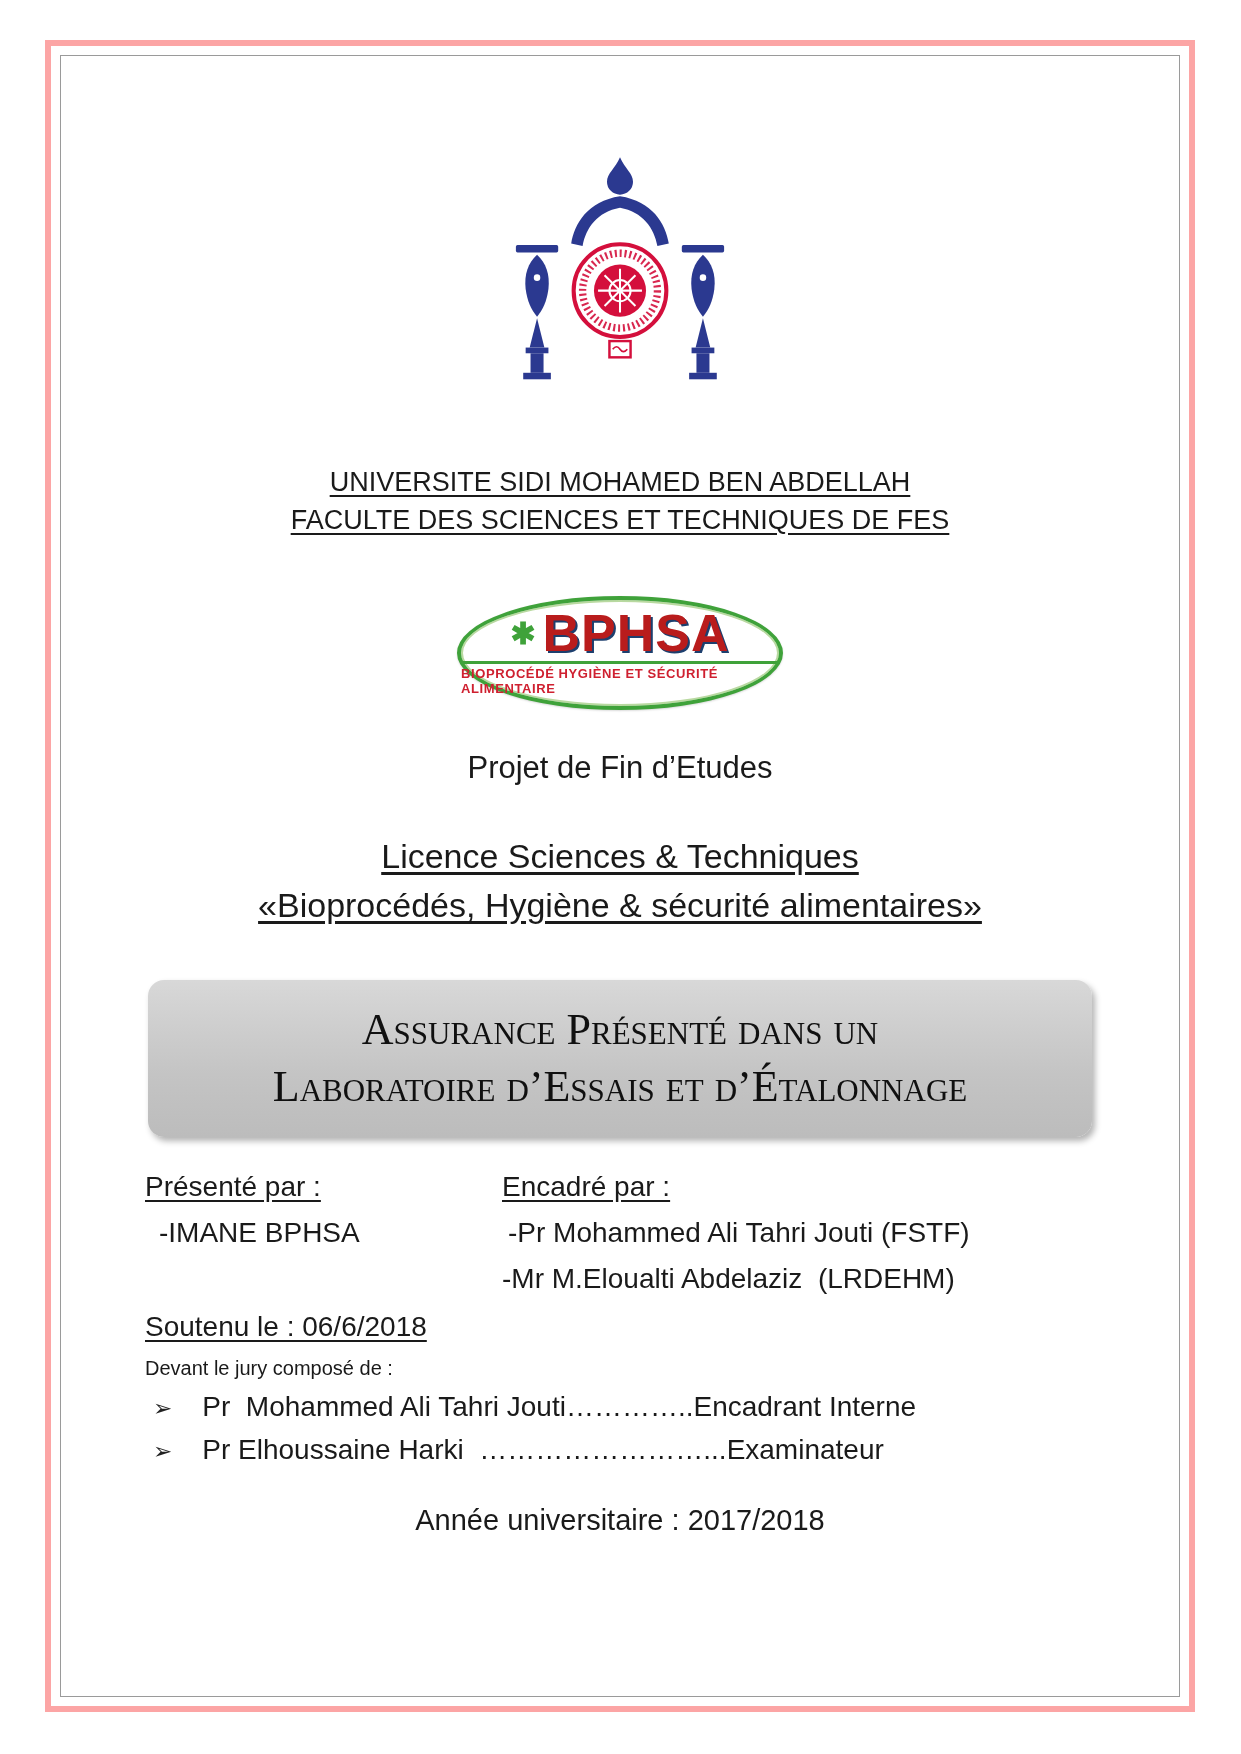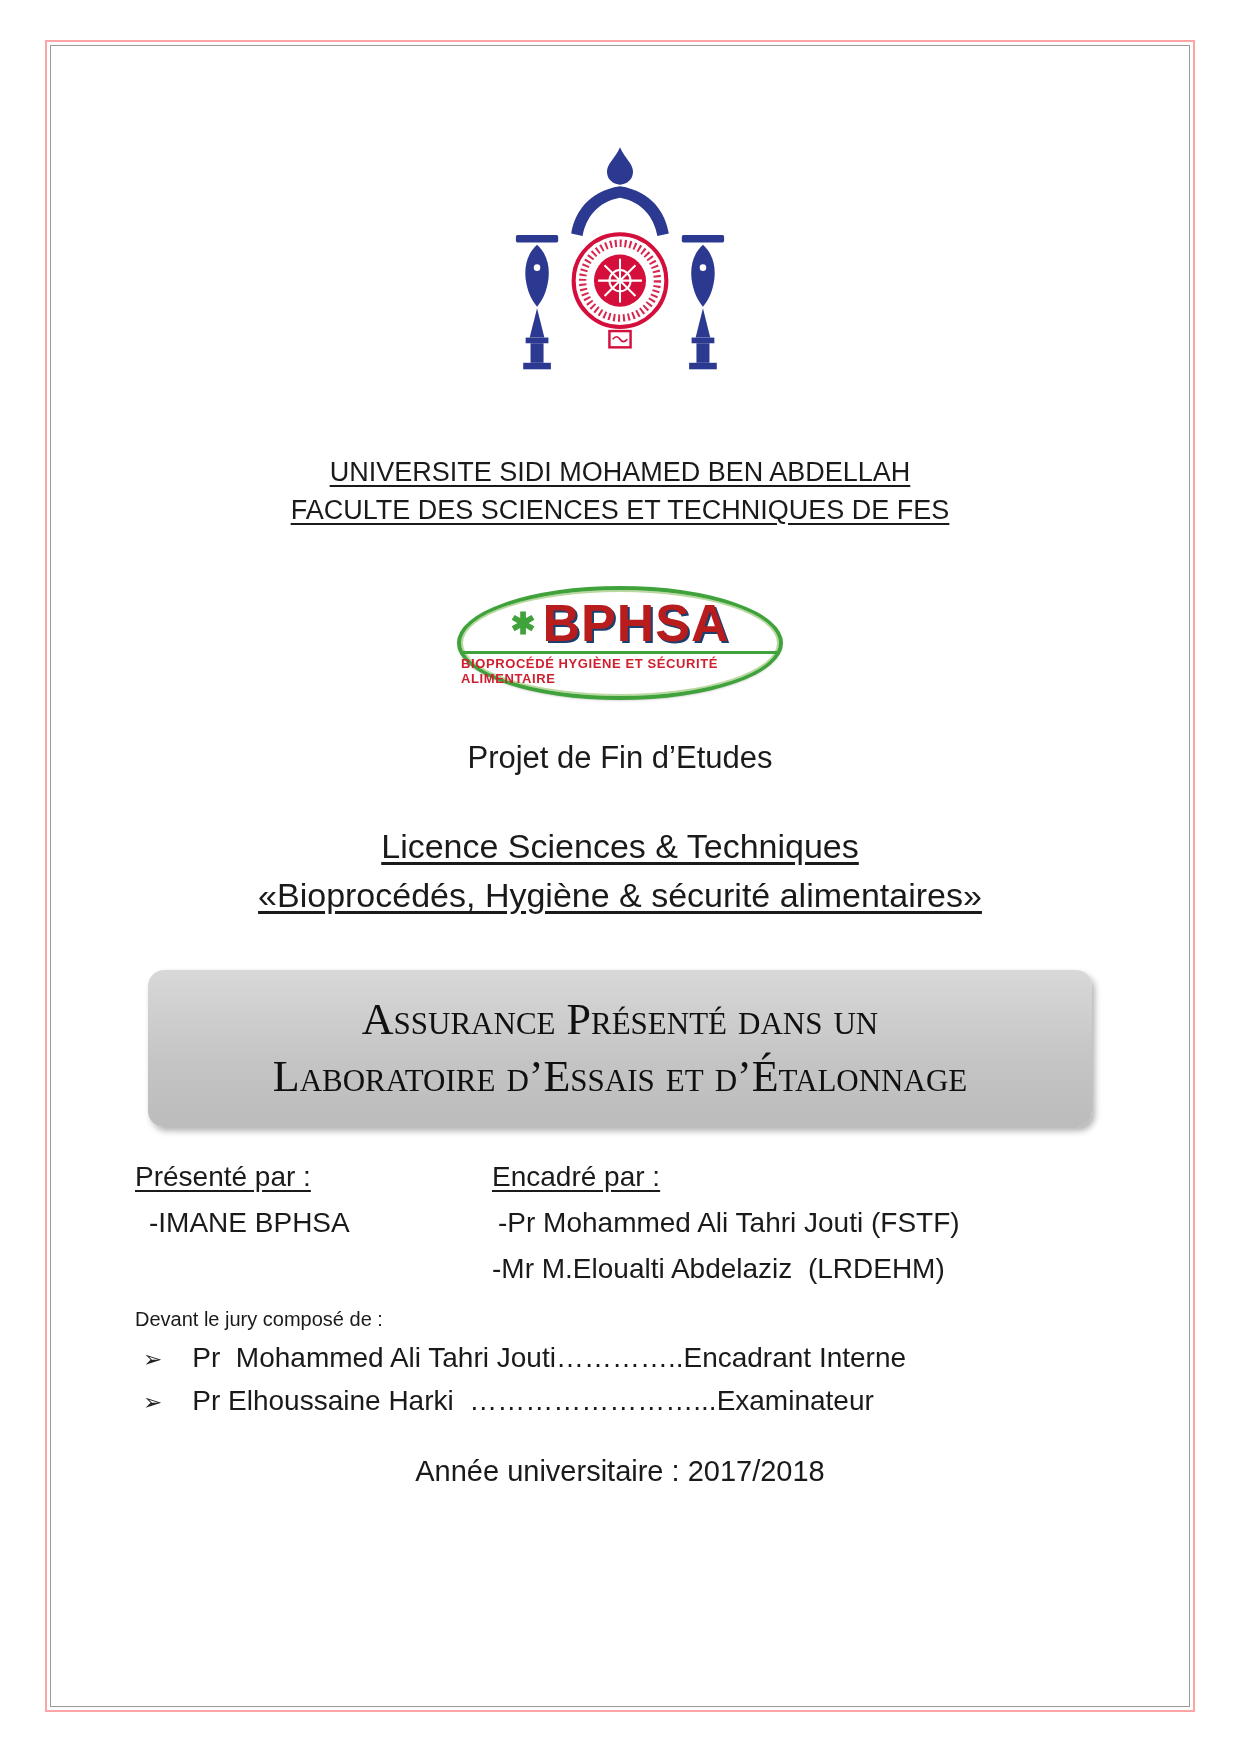--- a/index.html
+++ b/index.html
@@ -3,21 +3,21 @@
 <meta charset="utf-8">
 <style>
   html,body{margin:0;padding:0;}
   body{
     width:1241px;height:1754px;background:#ffffff;
     font-family:"Liberation Sans",sans-serif;color:#1a1a1a;
     position:relative;overflow:hidden;
   }
   .frame-outer{
     position:absolute;left:45px;top:40px;right:46px;bottom:42px;
-    border:2px solid #fca5a5;padding:3px;
+    border:6px solid #fca5a5;padding:9px;
   }
   .frame-inner{
     border:1px solid #9a9a9a;height:100%;box-sizing:border-box;
     padding:0 84px;overflow:hidden;
   }
   .center{text-align:center;}
   .underline{text-decoration:underline;text-underline-offset:4px;}
   .pre{white-space:pre-wrap;}
 
   
@@ -145,20 +145,21 @@
           <div class="cred-line underline">Présenté par :</div>
           <div class="cred-line indent-s pre">-IMANE BPHSA</div>
         </div>
         <div class="col-right">
           <div class="cred-line underline">Encadré par :</div>
           <div class="cred-line indent-xs pre">-Pr Mohammed Ali Tahri Jouti (FSTF)</div>
           <div class="cred-line pre">-Mr M.Eloualti Abdelaziz  (LRDEHM)</div>
         </div>
       </div>
 
+      <div class="soutenu underline">Soutenu le : 06/6/2018</div>
       <div class="devant">Devant le jury composé de :</div>
 
       <div class="jury-list">
         <div class="jury-item">
           <span class="jury-bullet">➢</span>
           <span class="pre">Pr  Mohammed Ali Tahri Jouti…………..Encadrant Interne</span>
         </div>
         <div class="jury-item">
           <span class="jury-bullet">➢</span>
           <span class="pre">Pr Elhoussaine Harki  ……………………...Examinateur</span>

